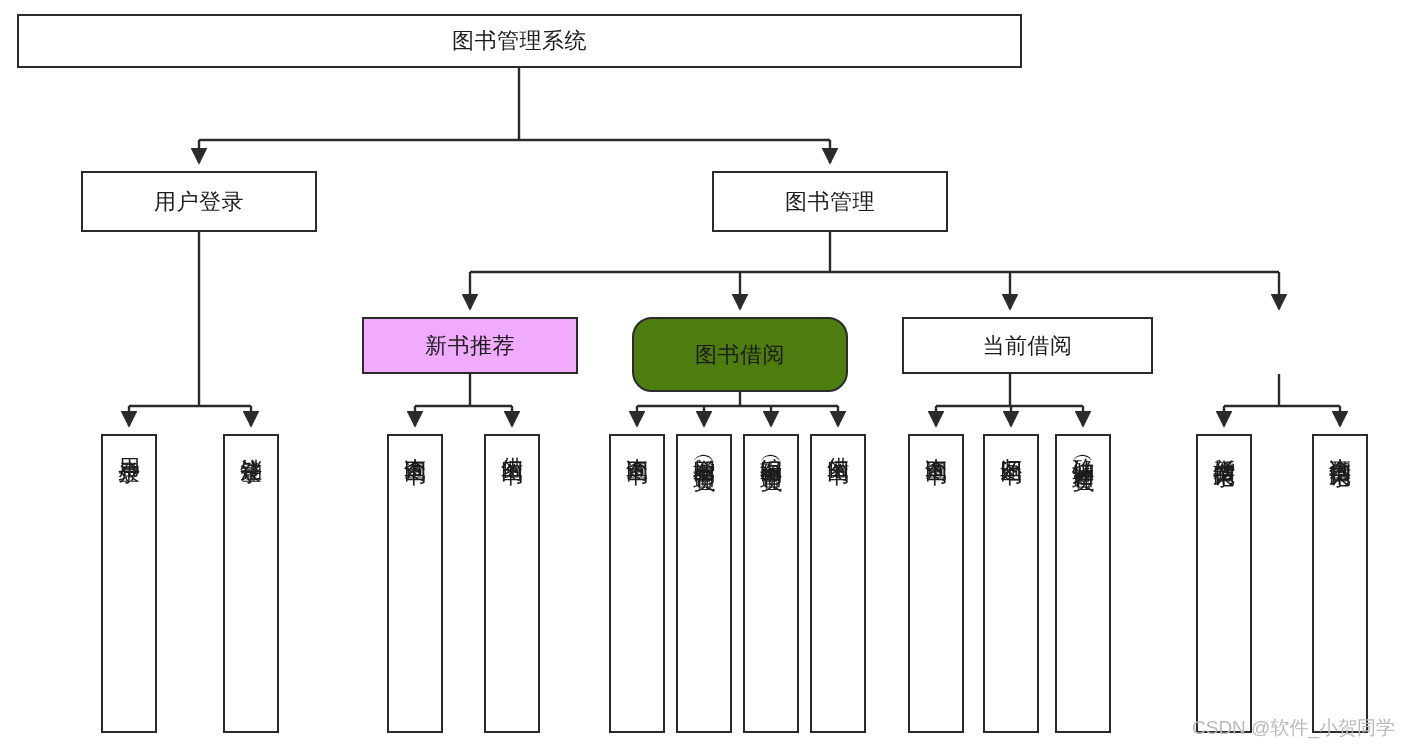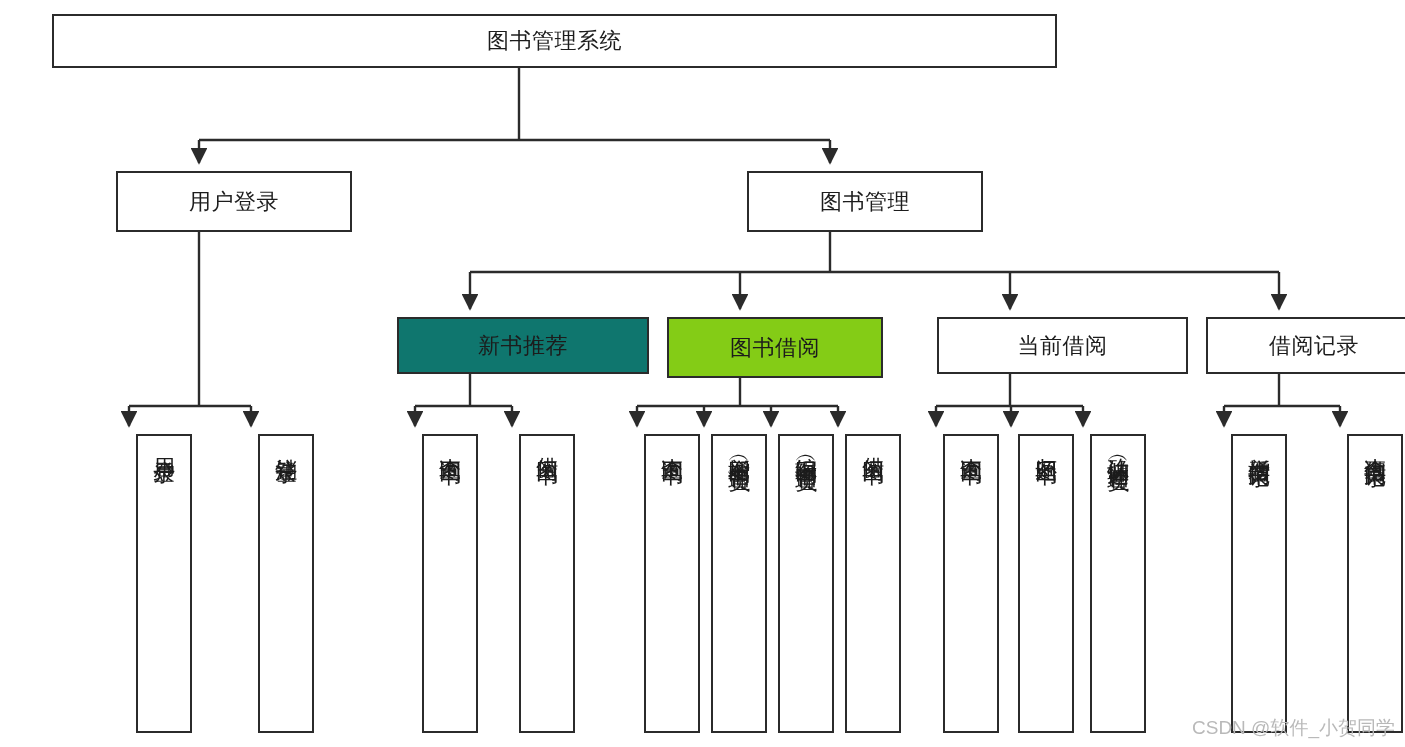--- a/index.html
+++ b/index.html
@@ -26,21 +26,20 @@
   }
   .node {
     position: absolute;
     box-sizing: border-box;
     background: #ffffff;
     border: 2px solid #2b2b2b;
     display: flex;
     align-items: center;
     justify-content: center;
     color: #1c1c1c;
-    margin-left: 35px;
   }
   .node-label {
     display: block;
     text-align: center;
     line-height: 1.0;
   }
   .node.horizontal .node-label {
     font-size: 22px;
     letter-spacing: 0.5px;
   }
@@ -138,32 +137,29 @@
     <span class="node-label">图书管理系统</span>
   </div>
 
   <div class="node horizontal" style="left: 81px; top: 171px; width: 236px; height: 61px; border-color: rgb(43, 43, 43); background: rgb(255, 255, 255); color: rgb(28, 28, 28);">
     <span class="node-label">用户登录</span>
   </div>
   <div class="node horizontal" style="left: 712px; top: 171px; width: 236px; height: 61px; border-color: rgb(43, 43, 43); background: rgb(255, 255, 255); color: rgb(28, 28, 28); align-items: center;">
     <span class="node-label">图书管理</span>
   </div>
 
-  <div class="node horizontal" style="left: 362px; top: 317px; width: 252px; height: 57px; border-color: rgb(43, 43, 43); background: #0f766e; color: rgb(28, 28, 28);">
+  <div class="node horizontal" style="left: 362px; top: 317px; width: 216px; height: 57px; border-color: rgb(43, 43, 43); background: #f0abfc; color: rgb(28, 28, 28);">
     <span class="node-label">新书推荐</span>
   </div>
-  <div class="node horizontal" style="left: 632px; top: 317px; width: 216px; height: 61px; border-color: rgb(43, 43, 43); background: #84cc16; color: rgb(28, 28, 28);">
+  <div class="node horizontal" style="left: 632px; top: 317px; width: 216px; height: 75px; border-color: rgb(43, 43, 43); background: #4d7c0f; color: rgb(28, 28, 28); border-radius: 20px;">
     <span class="node-label">图书借阅</span>
   </div>
   <div class="node horizontal" style="left: 902px; top: 317px; width: 251px; height: 57px; border-color: rgb(43, 43, 43); background: rgb(255, 255, 255); color: rgb(28, 28, 28);">
     <span class="node-label">当前借阅</span>
   </div>
-  <div class="node horizontal" style="left: 1171px; top: 317px; width: 216px; height: 57px; border-color: rgb(43, 43, 43); background: rgb(255, 255, 255); color: rgb(28, 28, 28);">
-    <span class="node-label">借阅记录</span>
-  </div>
 
   <div class="node vertical" style="left: 101px; top: 434px; width: 56px; height: 299px; border-color: rgb(43, 43, 43); background: rgb(255, 255, 255); color: rgb(28, 28, 28);">
     <span class="node-label">用户登录</span>
   </div>
   <div class="node vertical" style="left: 223px; top: 434px; width: 56px; height: 299px; border-color: rgb(43, 43, 43); background: rgb(255, 255, 255); color: rgb(28, 28, 28);">
     <span class="node-label">注销登录</span>
   </div>
   <div class="node vertical" style="left: 387px; top: 434px; width: 56px; height: 299px; border-color: rgb(43, 43, 43); background: rgb(255, 255, 255); color: rgb(28, 28, 28);">
     <span class="node-label">查询图书</span>
   </div>

